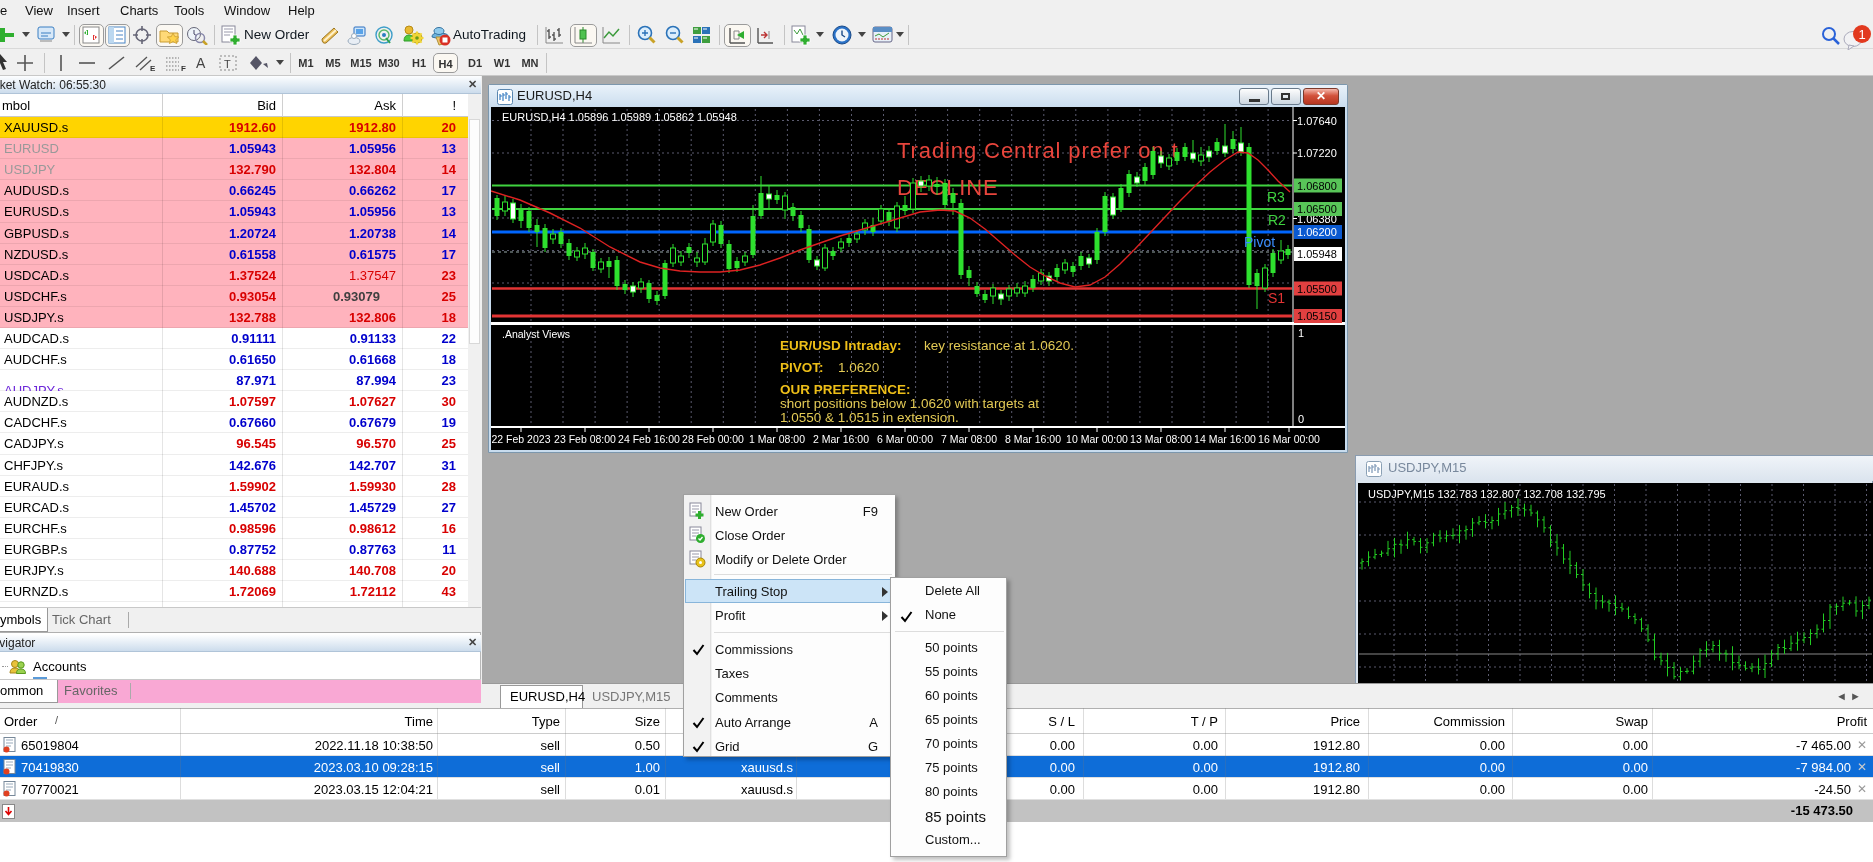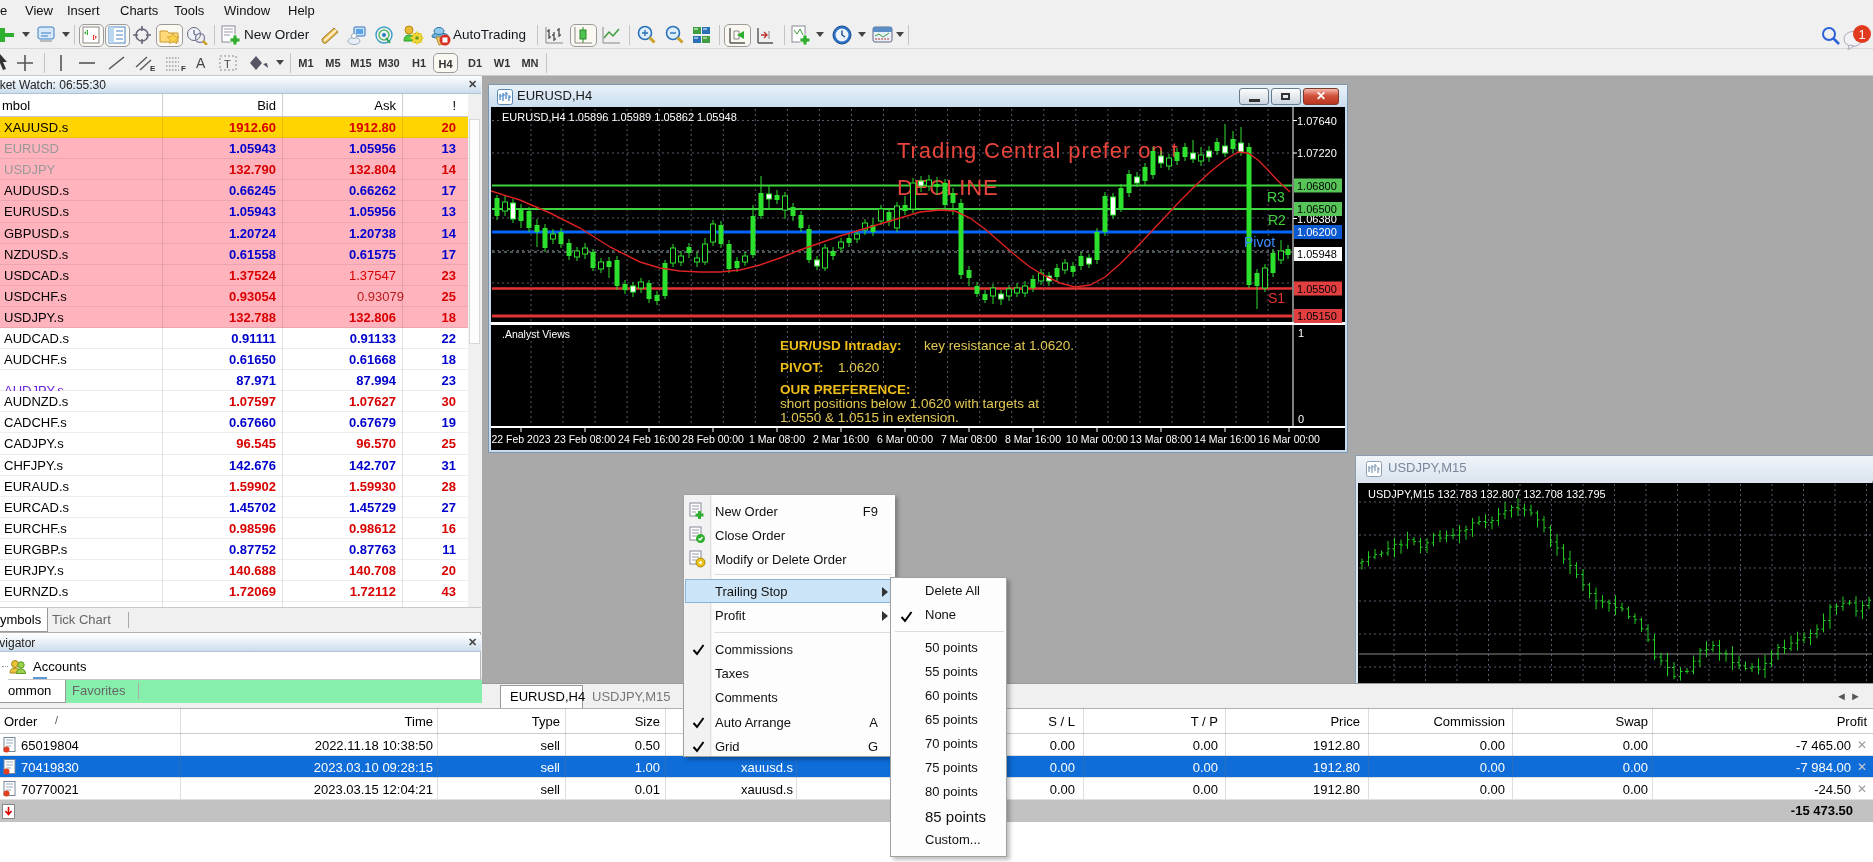--- a/index.html
+++ b/index.html
@@ -322,21 +322,21 @@
           <div class="abs r" style="left:160px;top:3px;width:116px;color:#d80000;font-weight:bold">1.37524</div>
           <div class="abs r" style="left:280px;top:3px;width:116px;color:#d80000;font-weight:normal">1.37547</div>
           <div class="abs r" style="left:400px;top:3px;width:56px;color:#d80000;font-weight:bold">23</div>
           <div class="abs" style="left:162px;top:0;width:1px;height:21px;background:rgba(0,0,0,0.10)"></div>
           <div class="abs" style="left:282px;top:0;width:1px;height:21px;background:rgba(0,0,0,0.10)"></div>
           <div class="abs" style="left:402px;top:0;width:1px;height:21px;background:rgba(0,0,0,0.10)"></div>
         </div>
         <div class="abs" style="left:0;top:169px;width:468px;height:21px;background:#ffb3bd;border-bottom:1px solid rgba(0,0,0,0.07)">
           <div class="abs" style="left:4px;top:3px;color:#000">USDCHF.s</div>
           <div class="abs r" style="left:160px;top:3px;width:116px;color:#d80000;font-weight:bold">0.93054</div>
-          <div class="abs r" style="left:288px;top:3px;width:116px;color:#b91c1c;font-weight:normal">0.93079</div>
+          <div class="abs r" style="left:264px;top:3px;width:116px;color:#404040;font-weight:bold">0.93079</div>
           <div class="abs r" style="left:400px;top:3px;width:56px;color:#d80000;font-weight:bold">25</div>
           <div class="abs" style="left:162px;top:0;width:1px;height:21px;background:rgba(0,0,0,0.10)"></div>
           <div class="abs" style="left:282px;top:0;width:1px;height:21px;background:rgba(0,0,0,0.10)"></div>
           <div class="abs" style="left:402px;top:0;width:1px;height:21px;background:rgba(0,0,0,0.10)"></div>
         </div>
         <div class="abs" style="left:0;top:190px;width:468px;height:21px;background:#ffb3bd;border-bottom:1px solid rgba(0,0,0,0.07)">
           <div class="abs" style="left:4px;top:3px;color:#000">USDJPY.s</div>
           <div class="abs r" style="left:160px;top:3px;width:116px;color:#d80000;font-weight:bold">132.788</div>
           <div class="abs r" style="left:280px;top:3px;width:116px;color:#d80000;font-weight:bold">132.806</div>
           <div class="abs r" style="left:400px;top:3px;width:56px;color:#d80000;font-weight:bold">18</div>
@@ -488,21 +488,21 @@
       </div>
       <svg class="ico" style="left:8px;top:24px" width="20" height="19" viewBox="0 0 20 19">
         <circle cx="7" cy="7" r="3.5" fill="#e8c23a" stroke="#a8861a"></circle>
         <path d="M2 16q0-5 5-5t5 5z" fill="#e8c23a" stroke="#a8861a"></path>
         <circle cx="13" cy="8" r="3.2" fill="#9ad14f" stroke="#5a9a1f"></circle>
         <path d="M8.5 16.5q0-5 4.5-4.5 4.5 0 4.5 4.5z" fill="#9ad14f" stroke="#5a9a1f"></path>
       </svg>
       <div class="abs" style="left:33px;top:26px;font-size:13px;color:#000">Accounts</div>
       <div class="abs" style="left:2px;top:33px;width:6px;height:1px;border-top:1px dotted #999"></div>
       <div class="abs" style="left:33px;top:44px;width:14px;height:3px;background:#5a9ad8"></div>
-      <div class="abs" style="left:8px;top:46px;width:481px;height:24px;background:#86efac;border-top:1px solid #c8c8c8">
+      <div class="abs" style="left:0;top:46px;width:481px;height:24px;background:#f9a8d4;border-top:1px solid #c8c8c8">
         <div class="abs" style="left:-10px;top:0px;width:68px;height:23px;background:#fff;border:1px solid #999;border-top:none"></div>
         <div class="abs" style="left:0px;top:3px;color:#000">ommon</div>
         <div class="abs" style="left:64px;top:3px;color:#666">Favorites</div>
         <div class="abs" style="left:130px;top:3px;width:1px;height:16px;background:#aaa"></div>
       </div>
     </div>
     <div class="abs" style="left:482px;top:76px;width:1391px;height:607px;background:#a9a9a9"></div>
     <div class="abs" style="left:488px;top:84px;width:860px;height:369px;background:#c8dcee;border:1px solid #7c97ad;border-radius:2px 2px 0 0">
       <div class="abs" style="left:0;top:0;width:858px;height:23px;background:linear-gradient(#e9f2fa,#c9dcee)">
         <svg class="ico" style="left:8px;top:4px" width="16" height="16" viewBox="0 0 16 16">

